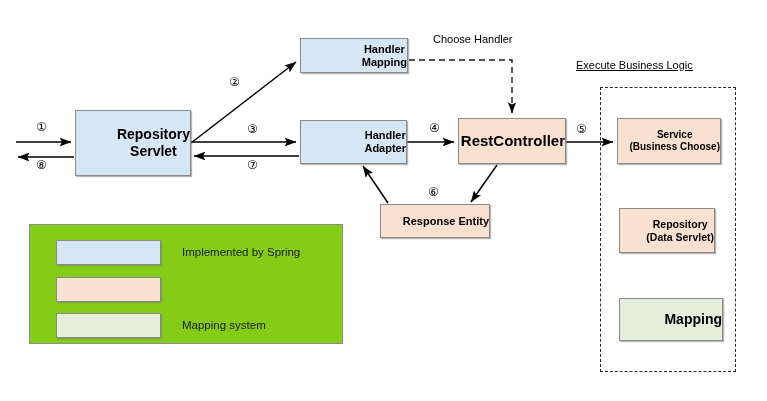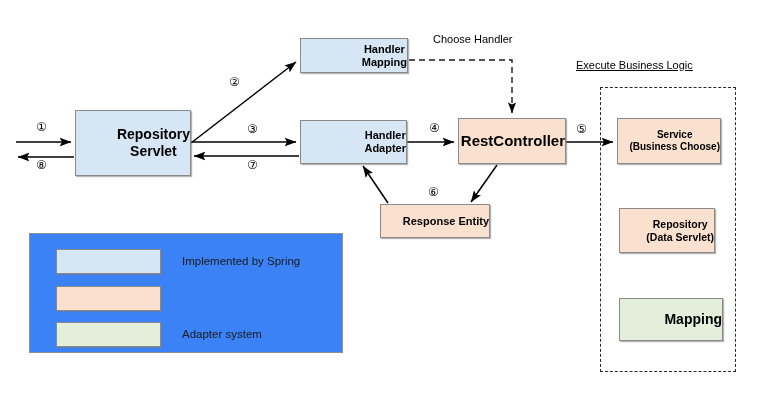--- a/index.html
+++ b/index.html
@@ -29,22 +29,22 @@
     position:absolute;font-size:12px;color:#000;
     font-family:"DejaVu Sans", sans-serif;
   }
   .plain{
     position:absolute;font-size:11px;color:#000;white-space:nowrap;
     font-family:"Liberation Sans", sans-serif;
   }
 
   
   #legend{
-    position:absolute;left:29px;top:233px;width:314px;height:120px;
-    box-sizing:border-box;border:1px solid #8f8f8f;background:#3b82f6;
+    position:absolute;left:29px;top:224px;width:314px;height:120px;
+    box-sizing:border-box;border:1px solid #8f8f8f;background:#84cc16;
   }
   .swatch{
     position:absolute;width:105px;height:25px;box-sizing:border-box;
     border:1px solid #8a8a8a;
     box-shadow:1.2px 1.2px 0 rgba(120,120,120,0.5);
   }
   .lgtext{position:absolute;font-size:11.5px;color:#1a1a1a;white-space:nowrap;}
   .dashbox{
     position:absolute;left:600px;top:87px;width:136px;height:285px;
     box-sizing:border-box;
@@ -129,14 +129,14 @@
 <div class="step" style="left:247px;top:158px;">⑦</div>
 <div class="step" style="left:36px;top:158px;">⑧</div>
 
 <div id="legend">
   <div class="swatch" style="left:26px;top:15px;background:#d6e6f4;"></div>
   <div class="lgtext" style="left:152px;top:21px;">Implemented by Spring</div>
 
   <div class="swatch" style="left:26px;top:52px;background:#fae0ce;"></div>
 
   <div class="swatch" style="left:26px;top:88px;background:#e3efda;"></div>
-  <div class="lgtext" style="left:152px;top:94px;">Adapter system</div>
+  <div class="lgtext" style="left:152px;top:94px;">Mapping system</div>
 </div>
 
 </body></html>

